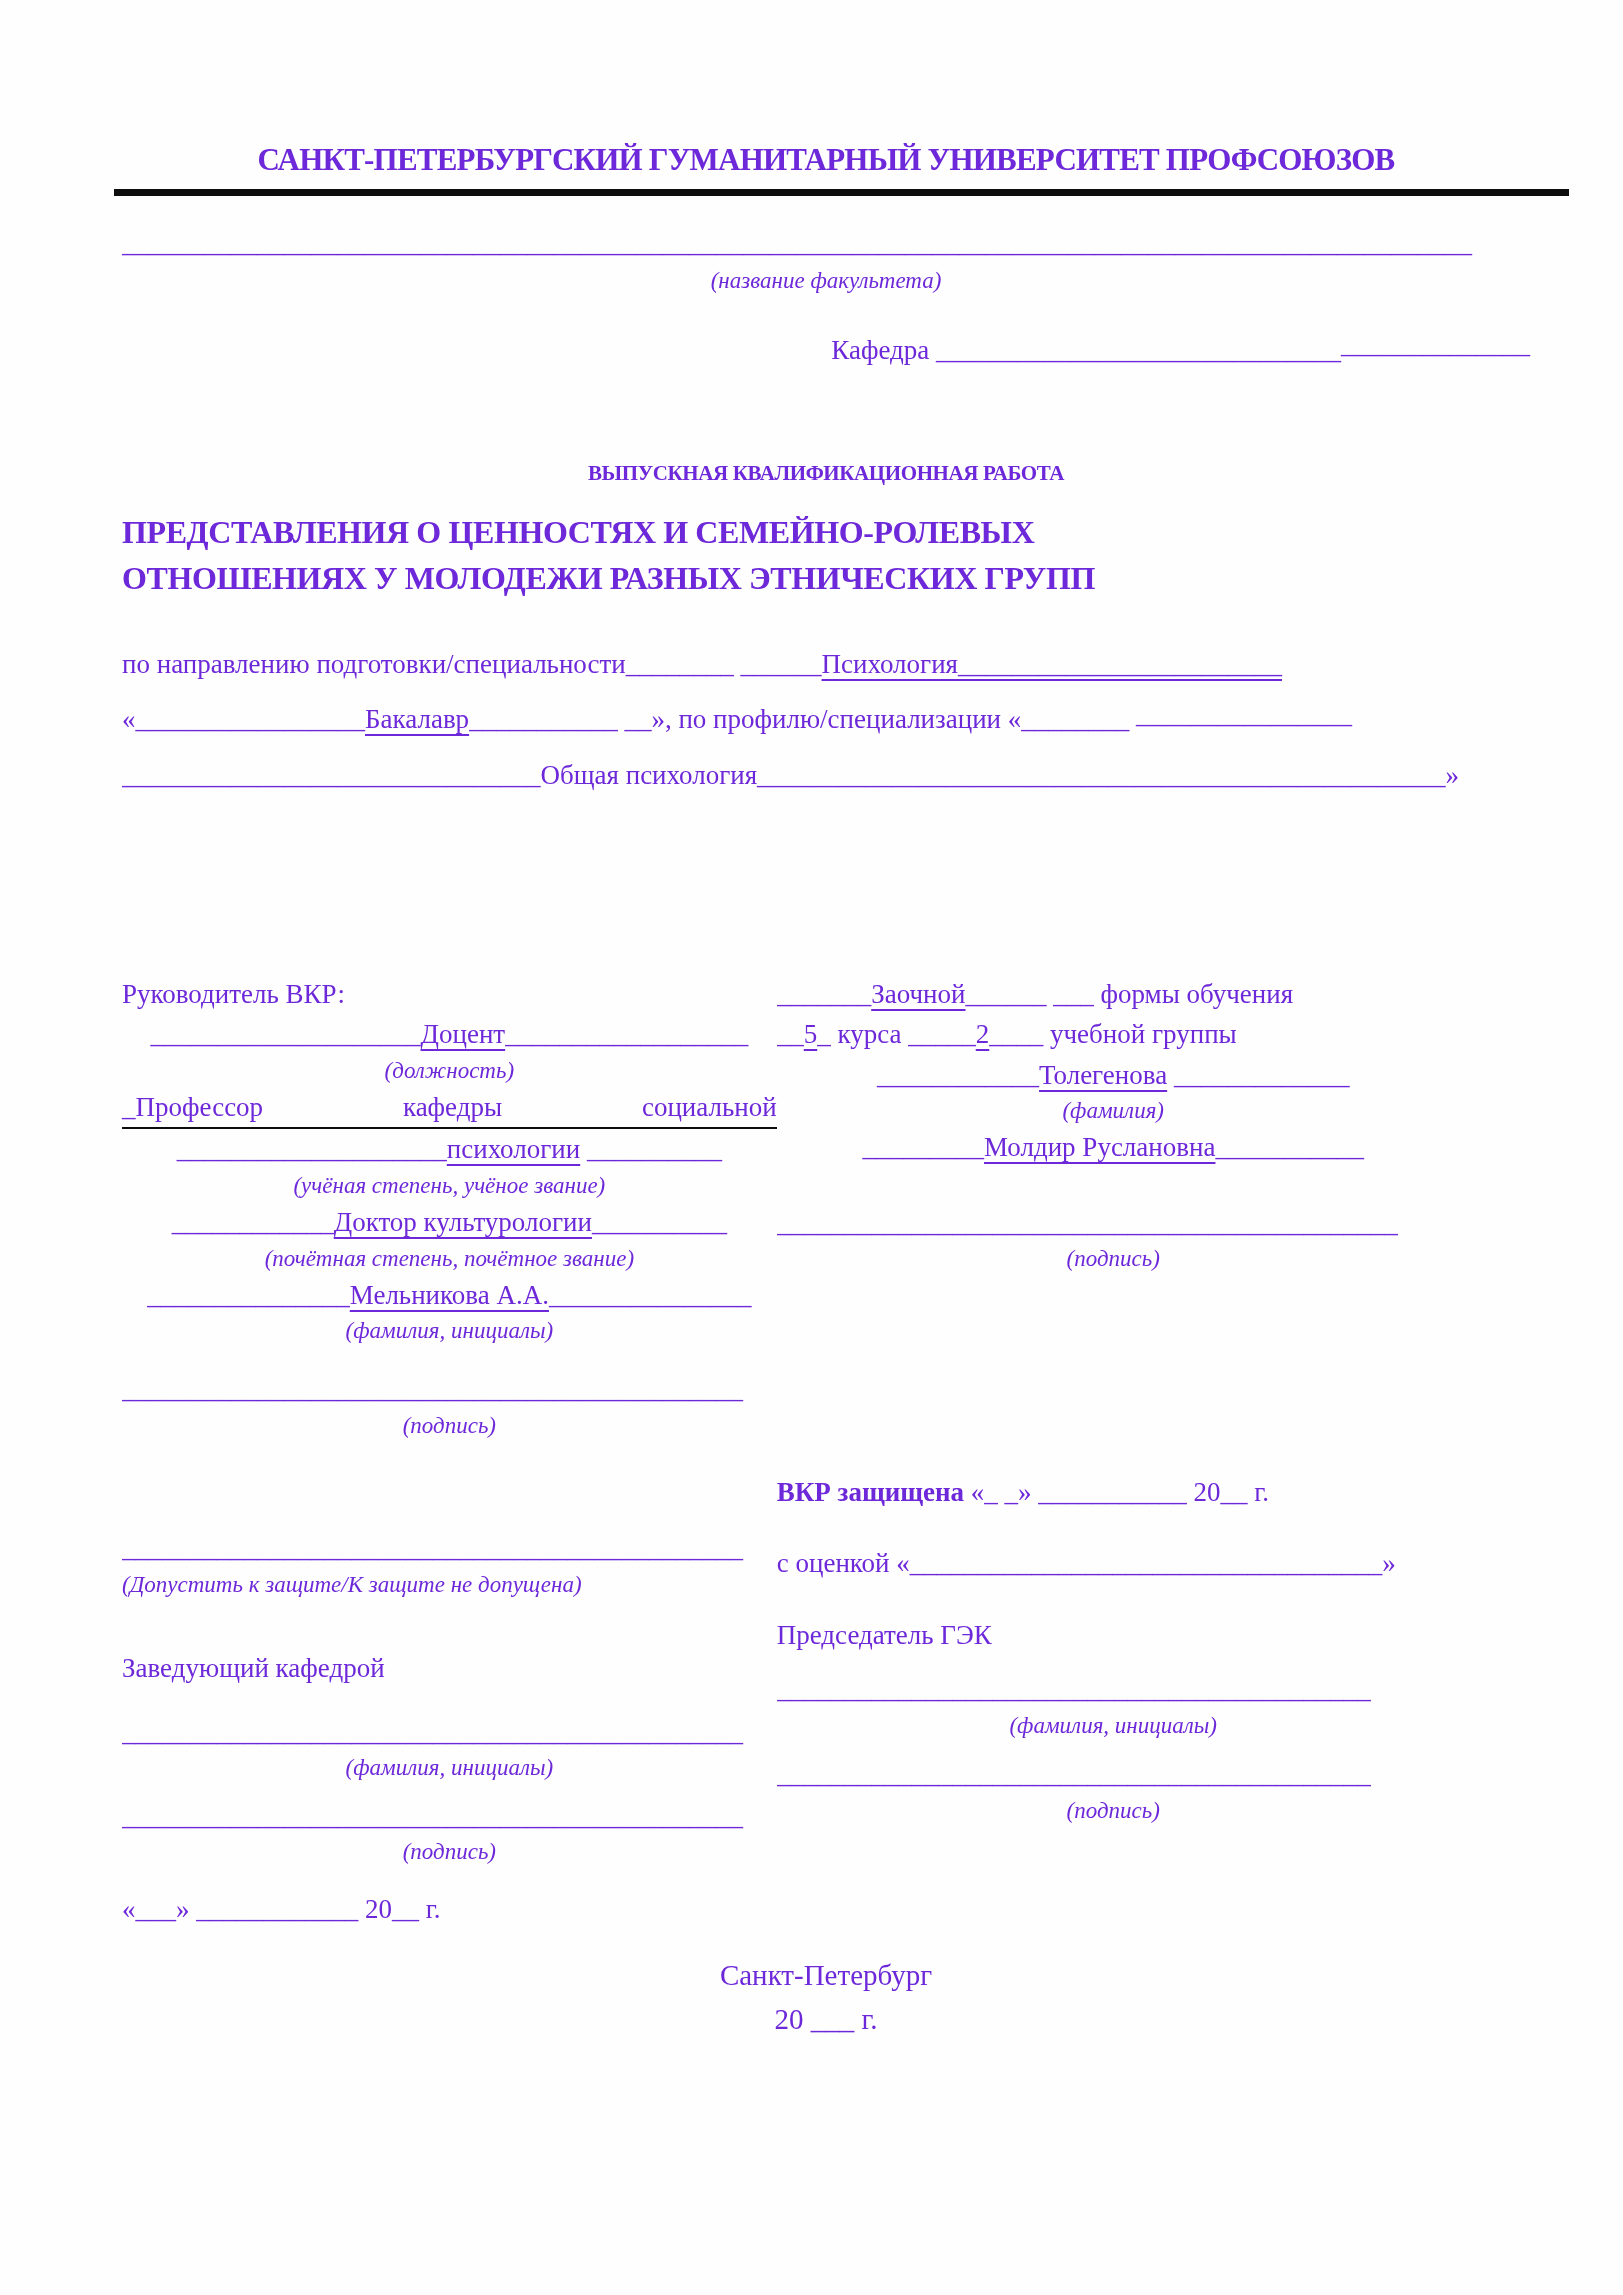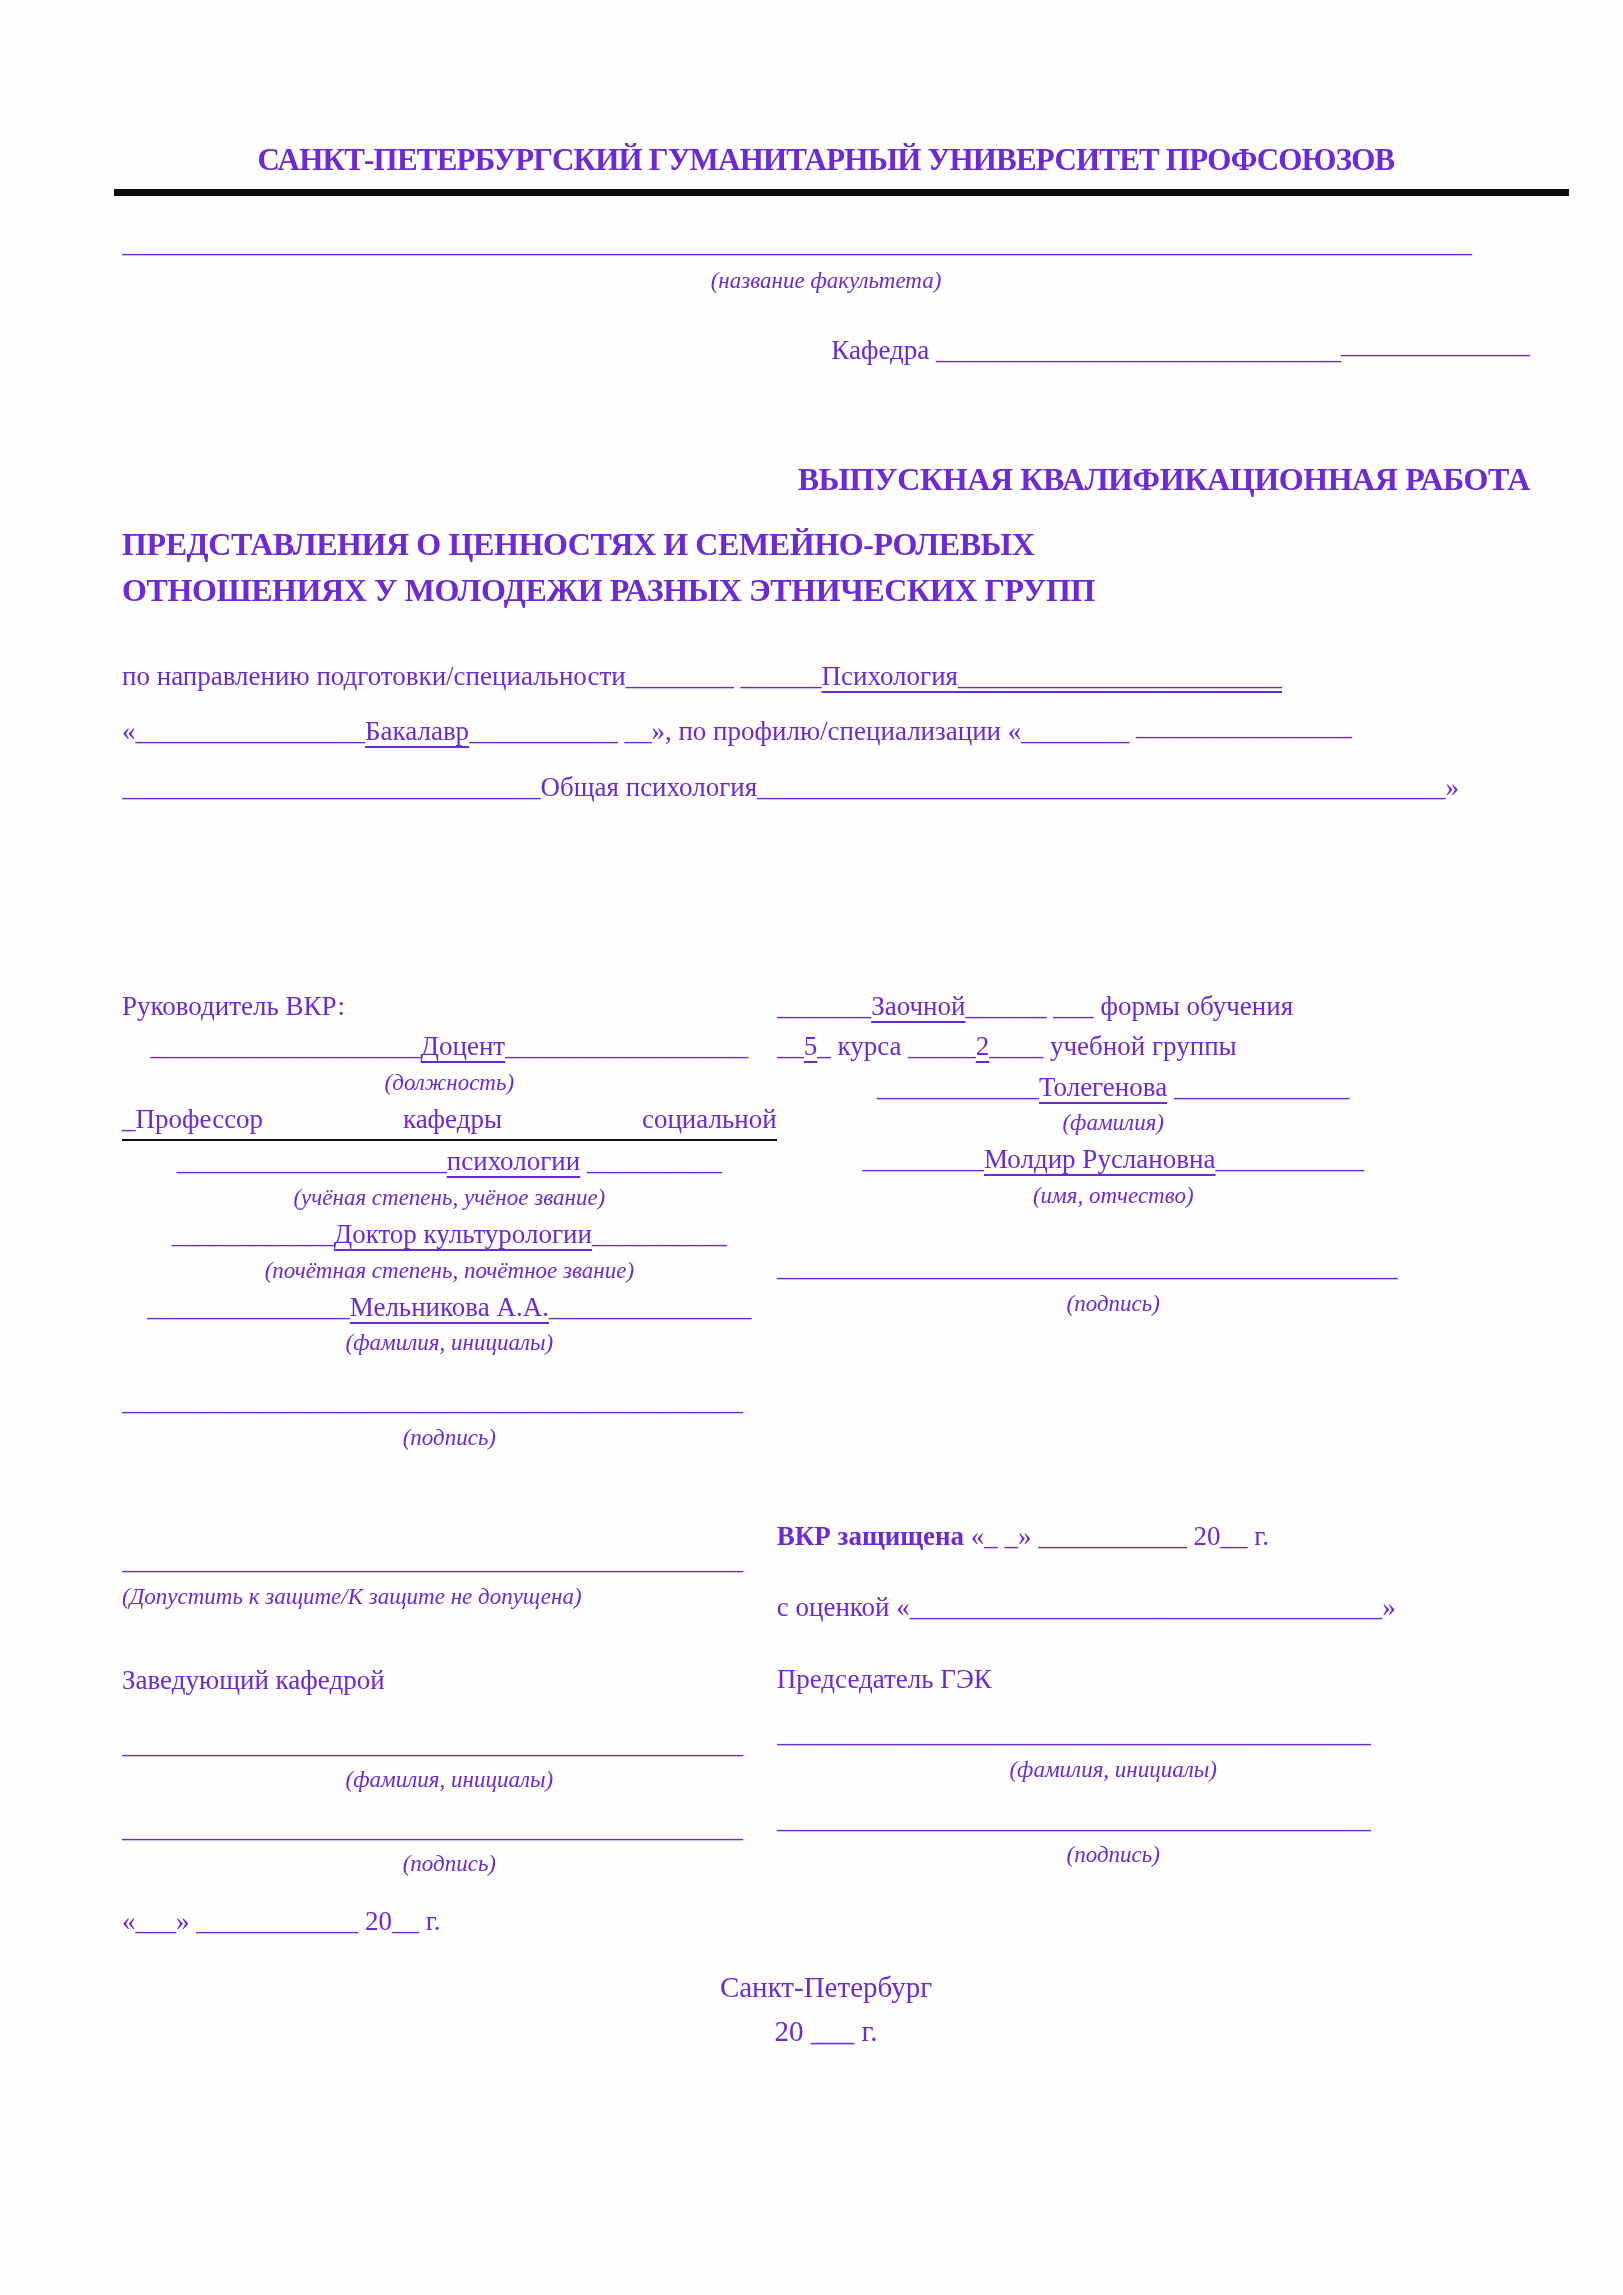--- a/index.html
+++ b/index.html
@@ -18,21 +18,21 @@
     font-size:31px;font-weight:bold;text-align:center;
     line-height:1.12;white-space:nowrap;letter-spacing:-0.8px;
   }
   .thick-rule{height:7px;background:#0d0d0d;margin-top:11px;margin-right:-39px;margin-left:-7.9px;}
   .blank-line{white-space:nowrap;overflow:hidden;}
   .fac-blank{margin-top:27px;font-size:27px;line-height:1.55;}
   .caption{font-style:italic;font-size:23px;line-height:1.4;}
   .center{text-align:center;}
   .kafedra{margin-top:33px;font-size:27px;line-height:1.5;text-align:right;white-space:nowrap;}
   .raised{position:relative;top:-5.5px;}
-  .vkr-heading{margin-top:91px;font-size:32px;font-weight:bold;text-align:right;letter-spacing:-0.4px;}
+  .vkr-heading{margin-top:91px;font-size:21px;font-weight:bold;text-align:center;letter-spacing:-0.4px;}
   .title-block{margin-top:24px;font-size:32px;font-weight:bold;text-align:left;line-height:1.42;letter-spacing:-0.4px;}
   .dir{font-size:27px;line-height:1.6;white-space:nowrap;overflow:hidden;margin-top:12px;}
   .dir-first{margin-top:42px;}
   .indent{margin-left:9.4px;}
   .u{text-decoration:underline;text-decoration-thickness:1.6px;text-underline-offset:5.5px;}
   .b{font-weight:bold;}
   .columns{display:flex;justify-content:flex-start;margin-top:177px;}
   .col{font-size:27px;line-height:1.5;}
   .col-left{width:46.5%;}
   .col-right{width:47.8%;}
@@ -137,21 +137,20 @@
       </div>
 
       <div class="row center">
         <span>____________</span><span class="u">Толегенова</span><span> _____________</span>
       </div>
       <div class="caption center">(фамилия)</div>
 
       <div class="row center">
         <span>_________</span><span class="u">Молдир Руслановна</span><span>___________</span>
       </div>
-      <div class="caption center">(имя, отчество)</div>
 
       <div class="row mt44">______________________________________________</div>
       <div class="caption center">(подпись)</div>
 
       <div class="row mt250">
         <span class="b">ВКР защищена</span><span> «_ _» ___________ 20__ г.</span>
       </div>
 
       <div class="row mt40">
         <span>с оценкой «</span><span>___________________________________</span><span>»</span>

